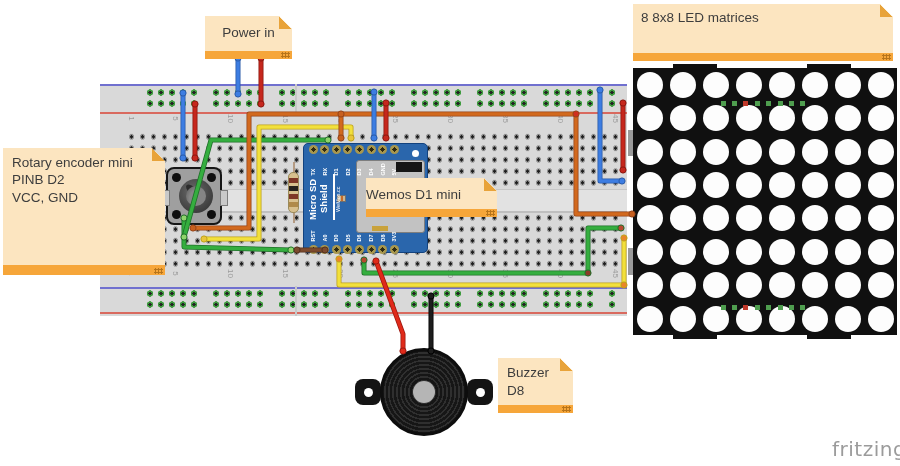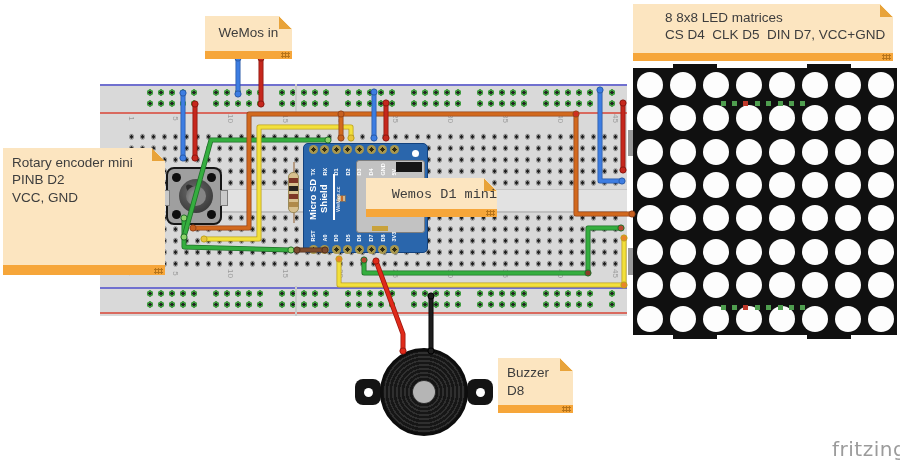--- a/index.html
+++ b/index.html
@@ -387,64 +387,63 @@
     <circle cx="403" cy="351" r="3.1" fill="#e02a1a" stroke="#9c1810" stroke-width="1"></circle>
     <path d="M 431 296 L 431 351" fill="none" stroke="#000000" stroke-width="5" stroke-linecap="round" stroke-linejoin="round"></path>
     <path d="M 431 296 L 431 351" fill="none" stroke="#1d1d1d" stroke-width="3.4" stroke-linecap="round" stroke-linejoin="round"></path>
     <circle cx="431" cy="296" r="3.1" fill="#1d1d1d" stroke="#000000" stroke-width="1"></circle>
     <circle cx="431" cy="351" r="3.1" fill="#1d1d1d" stroke="#000000" stroke-width="1"></circle>
   </svg>
 
 <div class="note" style="left:205px;top:16px;width:87px;height:43px;">
   <div class="fold"></div>
   <div class="content" style="padding-top:9px;text-align:center;">
-      <div class="note-line">WeMos in</div>
+      <div class="note-line">Power in</div>
     </div>
   <div class="bar">
       <div class="grip"></div>
     </div>
 </div>
 
 <div class="note" style="left:3px;top:148px;width:162px;height:127px;">
   <div class="fold"></div>
   <div class="content" style="padding:6px 0 0 9px;line-height:17.3px;">
       <div class="note-line">Rotary encoder mini</div>
       <div class="note-line">PINB D2</div>
       <div class="note-line">VCC, GND</div>
     </div>
   <div class="bar" style="height:10px;">
       <div class="grip"></div>
     </div>
 </div>
 
 <div class="note" style="left:366px;top:178px;width:131px;height:39px;z-index:61;">
   <div class="fold"></div>
-  <div class="content" style="padding-top:9px;text-align:right;font-family:Liberation Mono, monospace;">
+  <div class="content" style="padding-top:9px;text-align:left;">
       <div class="note-line">Wemos D1 mini</div>
     </div>
   <div class="bar">
       <div class="grip"></div>
     </div>
 </div>
 
 <div class="note" style="left:498px;top:358px;width:75px;height:55px;">
   <div class="fold"></div>
   <div class="content" style="padding:6px 0 0 9px;line-height:17.5px;">
       <div class="note-line">Buzzer</div>
       <div class="note-line">D8</div>
     </div>
   <div class="bar">
       <div class="grip"></div>
     </div>
 </div>
 
 <div class="note" style="left:633px;top:4px;width:260px;height:57px;">
   <div class="fold"></div>
-  <div class="content" style="padding:5px 0 0 8px;line-height:17px;margin-left:24px;">
+  <div class="content" style="padding:5px 0 0 8px;line-height:17px;">
       <div class="note-line">8 8x8 LED matrices</div>
-      <div class="note-line">CS D4  CLK D5  DIN D7, VCC+GND</div>
     </div>
   <div class="bar">
       <div class="grip"></div>
     </div>
 </div>
 
 <div id="watermark">fritzing</div>
 
 </body></html>

